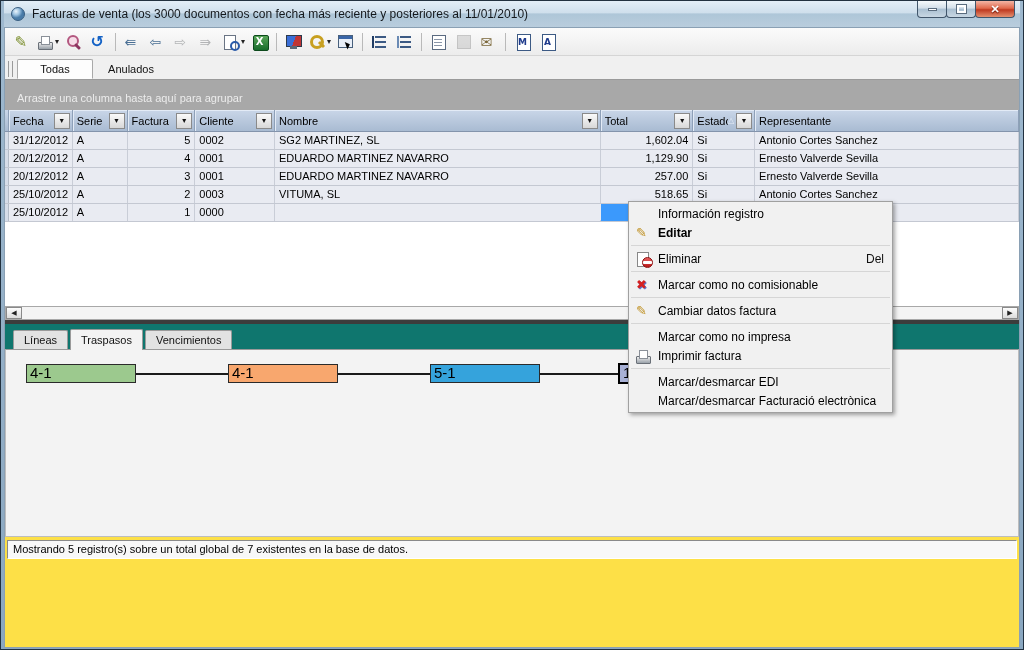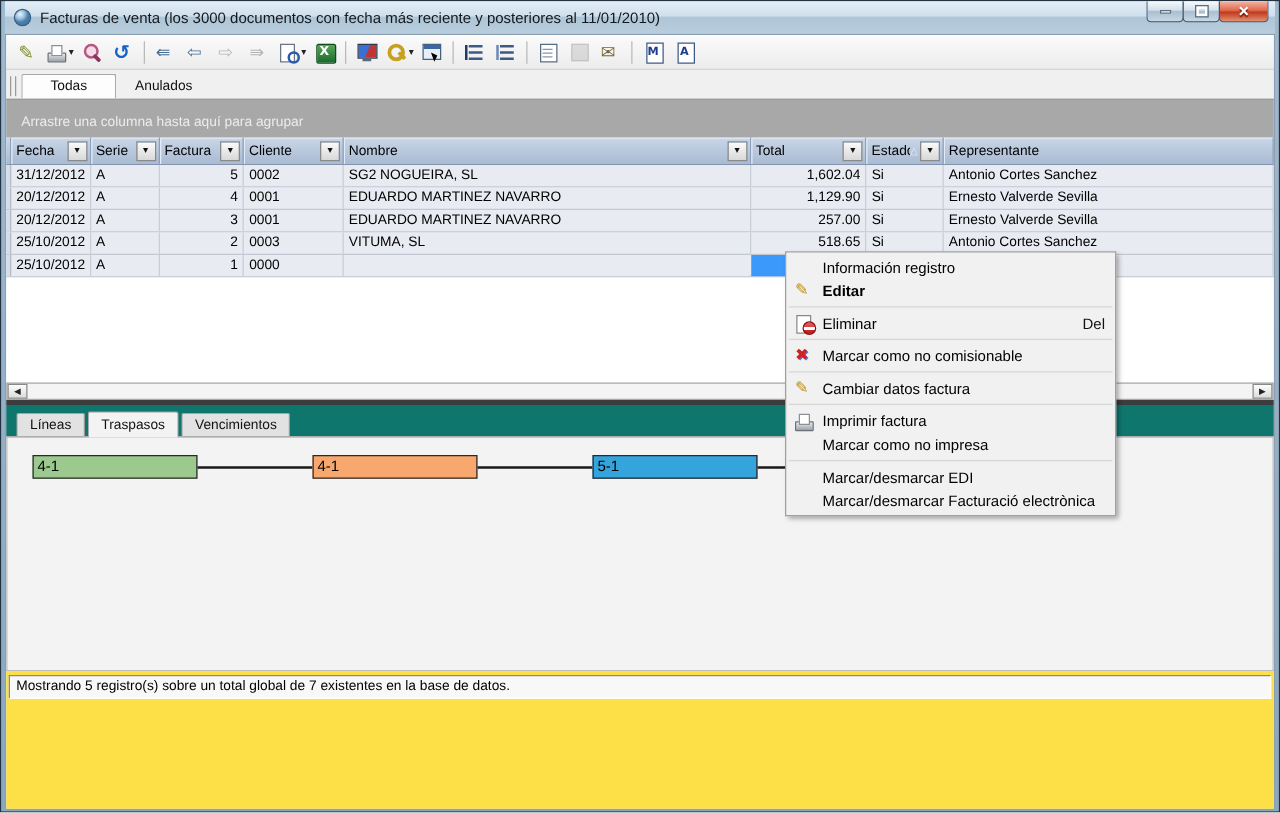--- a/index.html
+++ b/index.html
@@ -125,22 +125,22 @@
 
   
   .btabs { height:25px; flex:0 0 auto; background:#0f766e; display:flex; align-items:flex-end; padding-left:8px; }
   .btab { padding:0 10px; height:19px; line-height:18px; color:#111;
     border:1px solid #9a9a9a; border-bottom:none; background:#e2e2e2; border-radius:2px 2px 0 0; margin-right:2px; }
   .btab.active { background:#f3f3f3; height:21px; line-height:20px; position:relative; z-index:2; margin-bottom:-1px; }
 
   
   .panel { height:188px; flex:0 0 auto; background:#f3f3f3; border:1px solid #bdbdbd; border-top-color:#9a9a9a; }
   .flow { display:flex; align-items:center; margin:13px 0 0 20px; }
-  .fnode { width:132px; height:19px; border:1px solid #2a2a2a; padding-left:3px;
-    line-height:16px; font-size:12px; color:#000; flex:0 0 auto; }
+  .fnode { width:110px; height:19px; border:1px solid #2a2a2a; padding-left:3px;
+    line-height:16px; font-size:15px; color:#000; flex:0 0 auto; }
   .fnode.sel { border:2px solid #000; height:21px; line-height:16px; }
   .conn { height:2px; background:#1a1a1a; flex:0 0 auto; }
 
   
   .statusbar { height:26px; flex:1 0 auto; background:#fde047; padding:3px 2px; }
   .status-field { height:19px; line-height:17px; padding-left:5px; background:#f8f8f8;
     border:1px solid; border-color:#8a8a8a #ffffff #ffffff #8a8a8a; white-space:nowrap; overflow:hidden; }
 
   
   .cmenu { position:absolute; left:627px; top:200px; width:265px; z-index:50;
@@ -313,21 +313,21 @@
         </div>
       </div>
 
     <div class="grid-rows">
         <div class="grow">
           <div class="gind"></div>
           <div class="gcell" style="width: 64px;">31/12/2012</div>
           <div class="gcell" style="width: 55px;">A</div>
           <div class="gcell ar" style="width: 68px;">5</div>
           <div class="gcell" style="width: 80px;">0002</div>
-          <div class="gcell" style="width: 327px;">SG2 NOGUEIRA, SL</div>
+          <div class="gcell" style="width: 327px;">SG2 MARTINEZ, SL</div>
           <div class="gcell ar" style="width: 93px;">1,602.04</div>
           <div class="gcell" style="width: 62px;">Si</div>
           <div class="gcell" style="width: 265px;">Antonio Cortes Sanchez</div>
         </div>
         <div class="grow">
           <div class="gind"></div>
           <div class="gcell" style="width: 64px;">20/12/2012</div>
           <div class="gcell" style="width: 55px;">A</div>
           <div class="gcell ar" style="width: 68px;">4</div>
           <div class="gcell" style="width: 80px;">0001</div>
@@ -424,27 +424,27 @@
         <span class="mi red-cross"></span>
         <span class="mlbl">Marcar como no comisionable</span>
       </div>
       <div class="msep"></div>
       <div class="mitem">
         <span class="mi pencil"></span>
         <span class="mlbl">Cambiar datos factura</span>
       </div>
       <div class="msep"></div>
       <div class="mitem">
+        <span class="mi none"></span>
+        <span class="mlbl">Marcar como no impresa</span>
+      </div>
+      <div class="mitem">
         <span class="mi printer"></span>
         <span class="mlbl">Imprimir factura</span>
       </div>
-      <div class="mitem">
-        <span class="mi none"></span>
-        <span class="mlbl">Marcar como no impresa</span>
-      </div>
       <div class="msep"></div>
       <div class="mitem">
         <span class="mi none"></span>
         <span class="mlbl">Marcar/desmarcar EDI</span>
       </div>
       <div class="mitem">
         <span class="mi none"></span>
         <span class="mlbl">Marcar/desmarcar Facturació electrònica</span>
       </div>
     </div>

